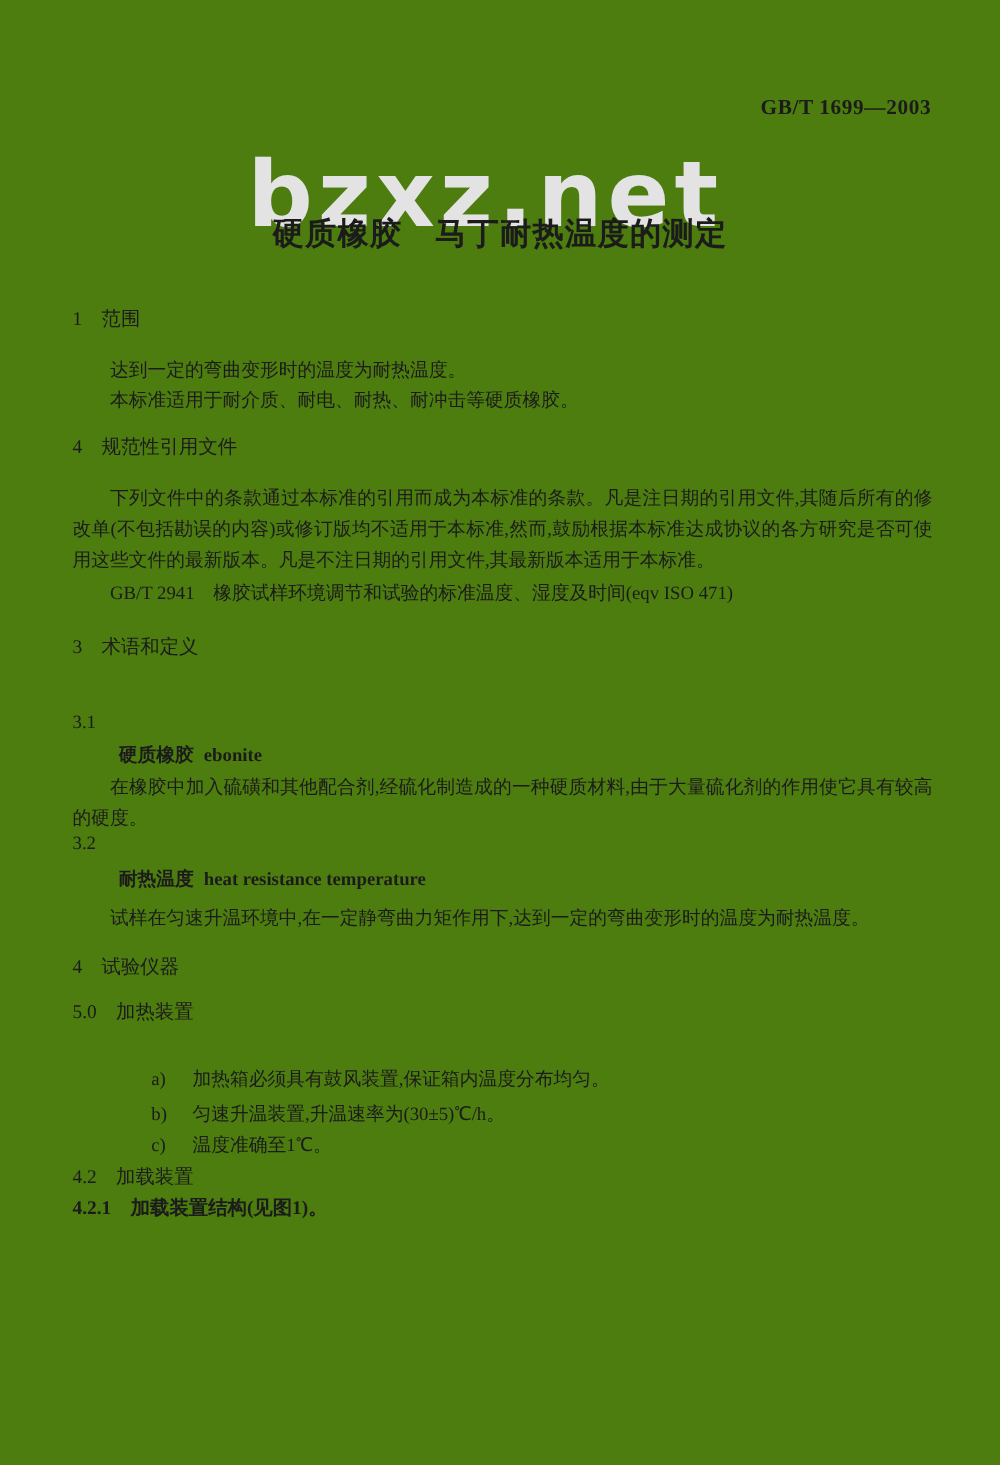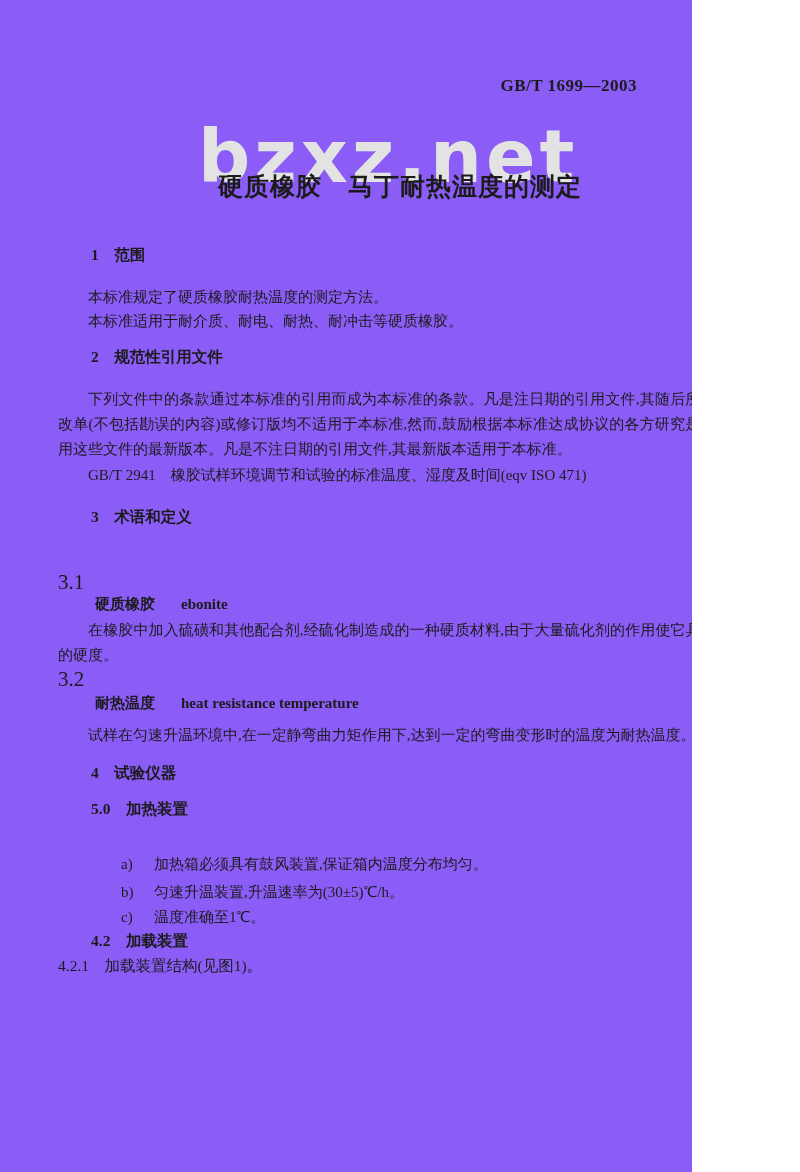--- a/index.html
+++ b/index.html
@@ -1,20 +1,20 @@
 <!DOCTYPE html>
 <html><head>
 <meta charset="utf-8">
 <style>
   html, body { margin: 0; padding: 0; background: #ffffff; }
   .page {
     position: relative;
-    width: 692px;
+    width: 800px;
     height: 1172px;
-    background: #8b5cf6;
+    background: #4d7c0f;
     font-family: "Liberation Serif", serif;
     color: #1b1b1b;
     font-size: 15px;
     overflow: hidden;
   }
   .abs { position: absolute; }
   .doc-number {
     top: 76px;
     right: 55px;
     font-family: "Liberation Serif", serif;
@@ -39,57 +39,56 @@
     left: 0;
     width: 800px;
     text-align: center;
     font-weight: 700;
     font-size: 25px;
     letter-spacing: 1px;
     z-index: 1;
   }
   .sec-heading {
     left: 58px;
-    font-weight: 700;
+    font-weight: 400;
     font-size: 15.5px;
-    margin-left: 33px;
   }
   .para {
     left: 58px;
     width: 688px;
     line-height: 25px;
     text-align: justify;
     text-indent: 2em;
   }
   .clause-num {
     left: 58px;
-    font-size: 21px;
+    font-size: 15px;
   }
   .term-line { left: 95px; font-weight: 700; }
-  .term-en { margin-left: 26px; }
+  .term-en { margin-left: 8px; }
   .list-item { left: 92px; width: 654px; line-height: 25px; margin-left: 29px; }
   .li-label { display: inline-block; width: 33px; }
-  .clause-bold { left: 58px; font-weight: 400; font-size: 15.5px; text-align: right; }
+  .clause-bold { left: 58px; font-weight: 700; font-size: 15.5px; text-align: right; }
 </style>
 </head>
 <body>
 
 <div class="page">
 
   <div class="abs doc-number">GB/T 1699—2003</div>
 
   <div class="abs watermark">bzxz.net</div>
 
   <div class="abs doc-title">硬质橡胶　马丁耐热温度的测定</div>
 
   <div class="abs sec-heading" style="top:245px">1　范围</div>
-  <div class="abs para" style="top:285px">本标准规定了硬质橡胶耐热温度的测定方法。</div>
+  <div class="abs para" style="top:285px">达到一定的弯曲变形时的温度为耐热温度。</div>
   <div class="abs para" style="top:309px">本标准适用于耐介质、耐电、耐热、耐冲击等硬质橡胶。</div>
 
-  <div class="abs sec-heading" style="top:347px">2　规范性引用文件</div>
+  <div class="abs sec-heading" style="top:347px">4　规范性引用文件</div>
   <div class="abs para" style="top:387px">下列文件中的条款通过本标准的引用而成为本标准的条款。凡是注日期的引用文件,其随后所有的修改单(不包括勘误的内容)或修订版均不适用于本标准,然而,鼓励根据本标准达成协议的各方研究是否可使用这些文件的最新版本。凡是不注日期的引用文件,其最新版本适用于本标准。</div>
   <div class="abs para" style="top:463px">GB/T 2941　橡胶试样环境调节和试验的标准温度、湿度及时间(eqv ISO 471)</div>
 
   <div class="abs sec-heading" style="top:507px">3　术语和定义</div>
 
   <div class="abs clause-num" style="top:570px">3.1</div>
   <div class="abs term-line" style="top:595px">
     <span>硬质橡胶</span><span class="term-en">ebonite</span>
   </div>
   <div class="abs para" style="top:618px">在橡胶中加入硫磺和其他配合剂,经硫化制造成的一种硬质材料,由于大量硫化剂的作用使它具有较高的硬度。</div>

